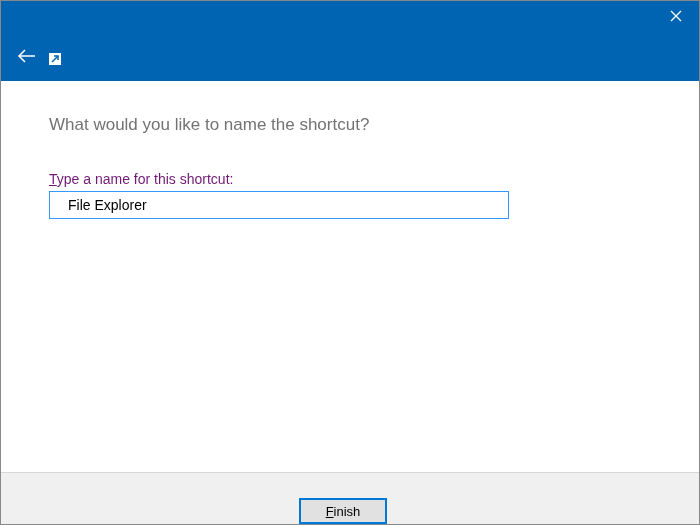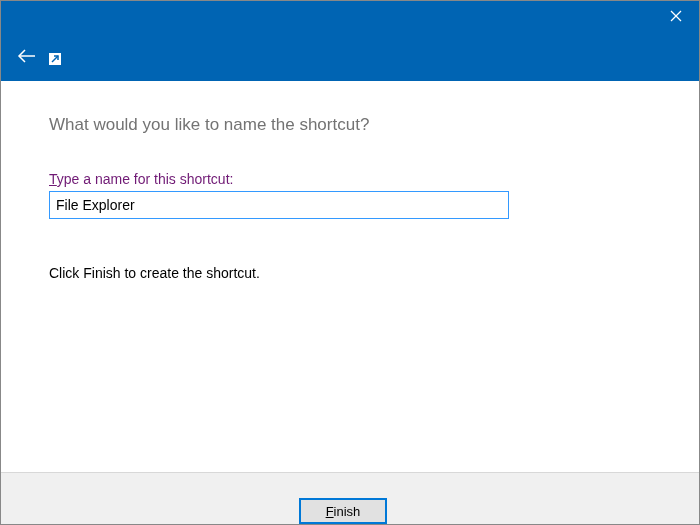--- a/index.html
+++ b/index.html
@@ -71,21 +71,21 @@
     color: #701a75;
     margin-bottom: 4px;
   }
   .field-label .ak { text-decoration: underline; }
   .name-input {
     width: 460px;
     height: 28px;
     border: 1px solid #3399ff;
     outline: none;
     font-size: 14px;
-    padding: 3px 6px;
+    padding: 3px 18px;
     font-family: inherit;
   }
   .instruction {
     margin-top: 46px;
     font-size: 14px;
     color: #000;
   }
   .footer {
     position: absolute;
     bottom: 0;
@@ -138,18 +138,17 @@
       <polyline points="2,8 8,2"></polyline>
       <polyline points="4,2 8,2 8,6"></polyline>
     </svg>
   </div>
 </div>
 
 <div class="content">
   <div class="heading">What would you like to name the shortcut?</div>
   <div class="field-label"><span class="ak">T</span><span>ype a name for this shortcut:</span></div>
   <input class="name-input" type="text" value="File Explorer" style="">
-  <div class="instruction">Click Finish to create the shortcut.</div>
 </div>
 
 <div class="footer">
   <button class="btn default"><span class="ak">F</span><span>inish</span></button>
 </div>
 
 </body></html>

